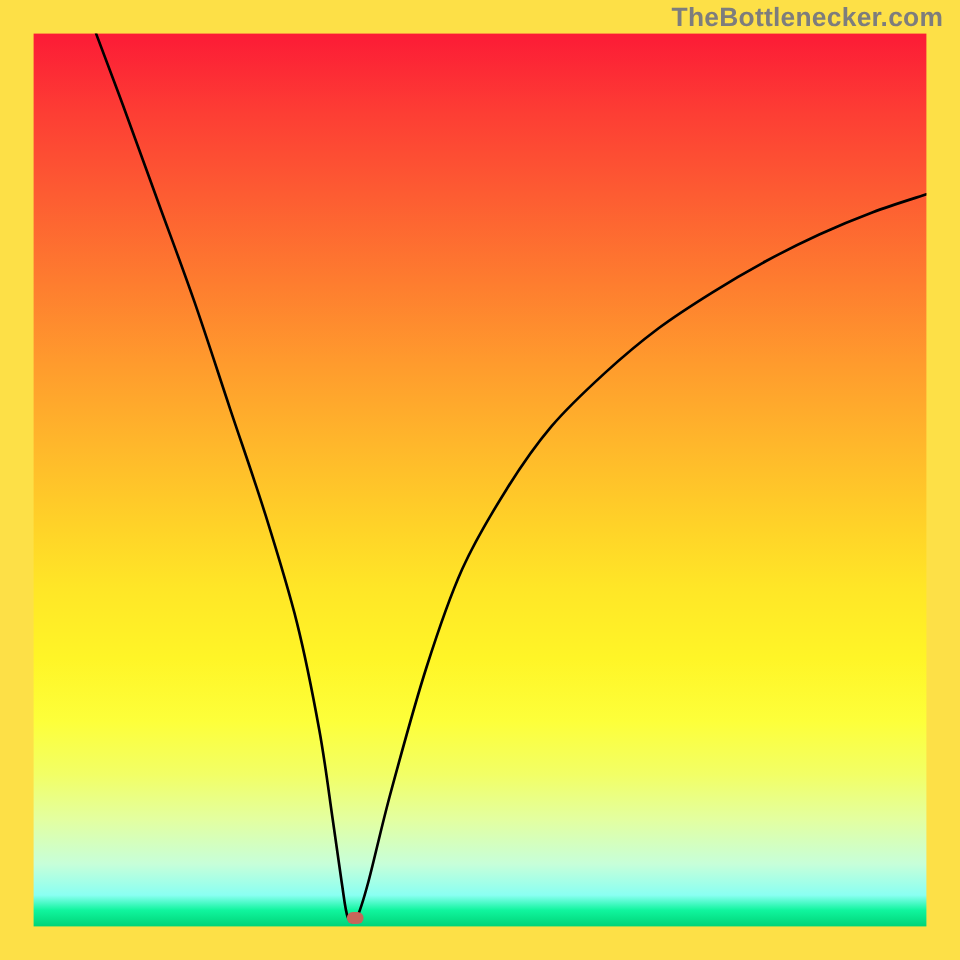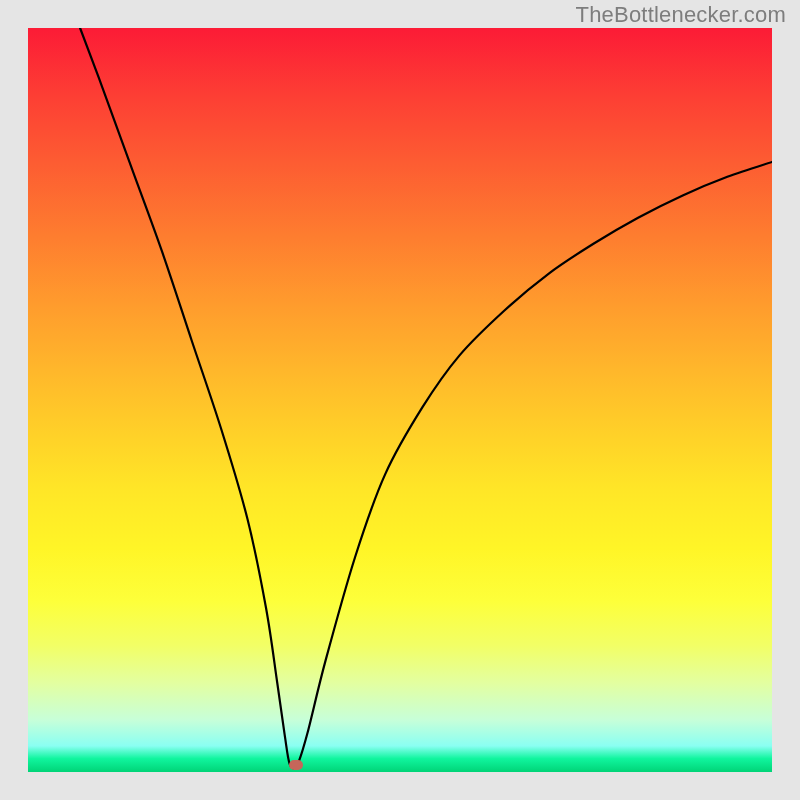--- a/index.html
+++ b/index.html
@@ -8,21 +8,22 @@
     width: 800px;
     height: 800px;
     background: #000;
     overflow: hidden;
     font-family: Arial, Helvetica, sans-serif;
   }
   .stage {
     position: relative;
     width: 800px;
     height: 800px;
-    background: #e5e5e5;
+    background: #fde047;
+    font-weight: bold;
   }
   .watermark {
     position: absolute;
     top: 2px;
     right: 14px;
     color: #7d7d7d;
     font-size: 22px;
     letter-spacing: 0.2px;
     z-index: 10;
   }

